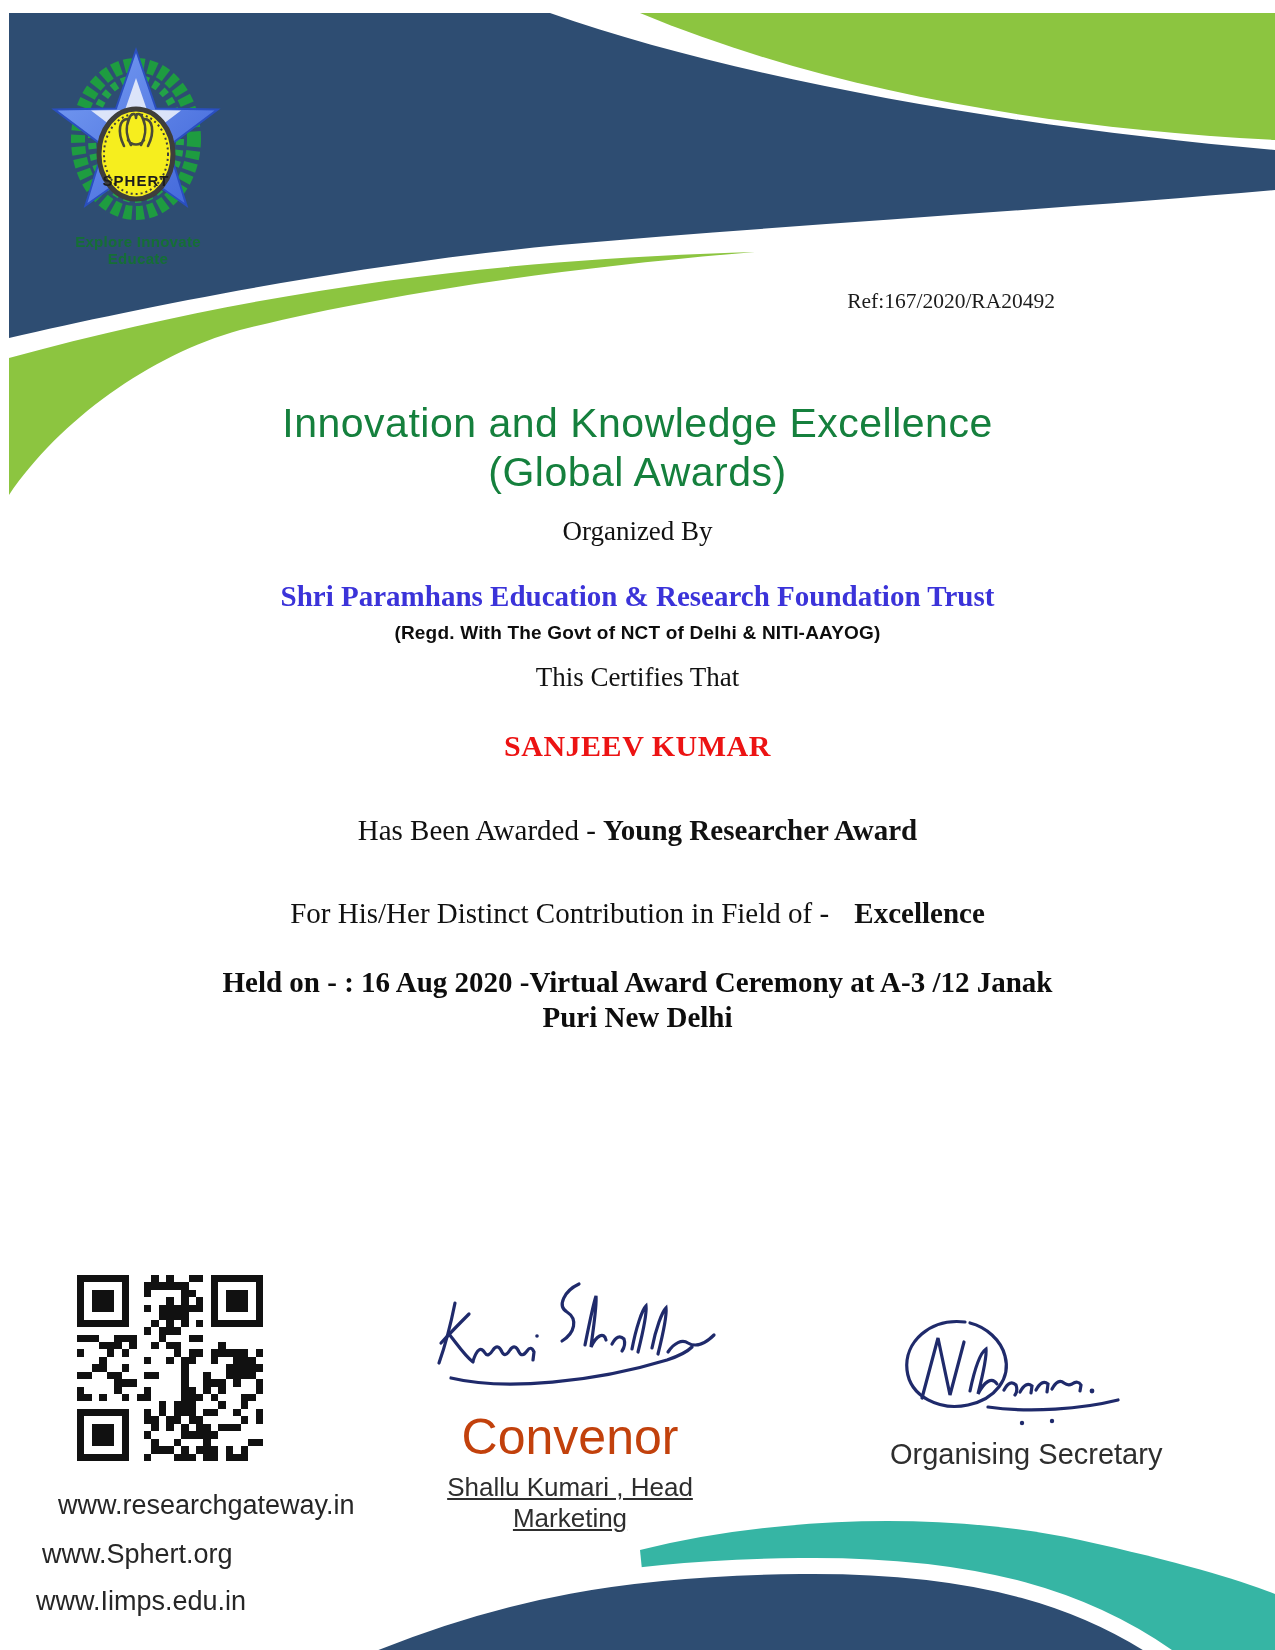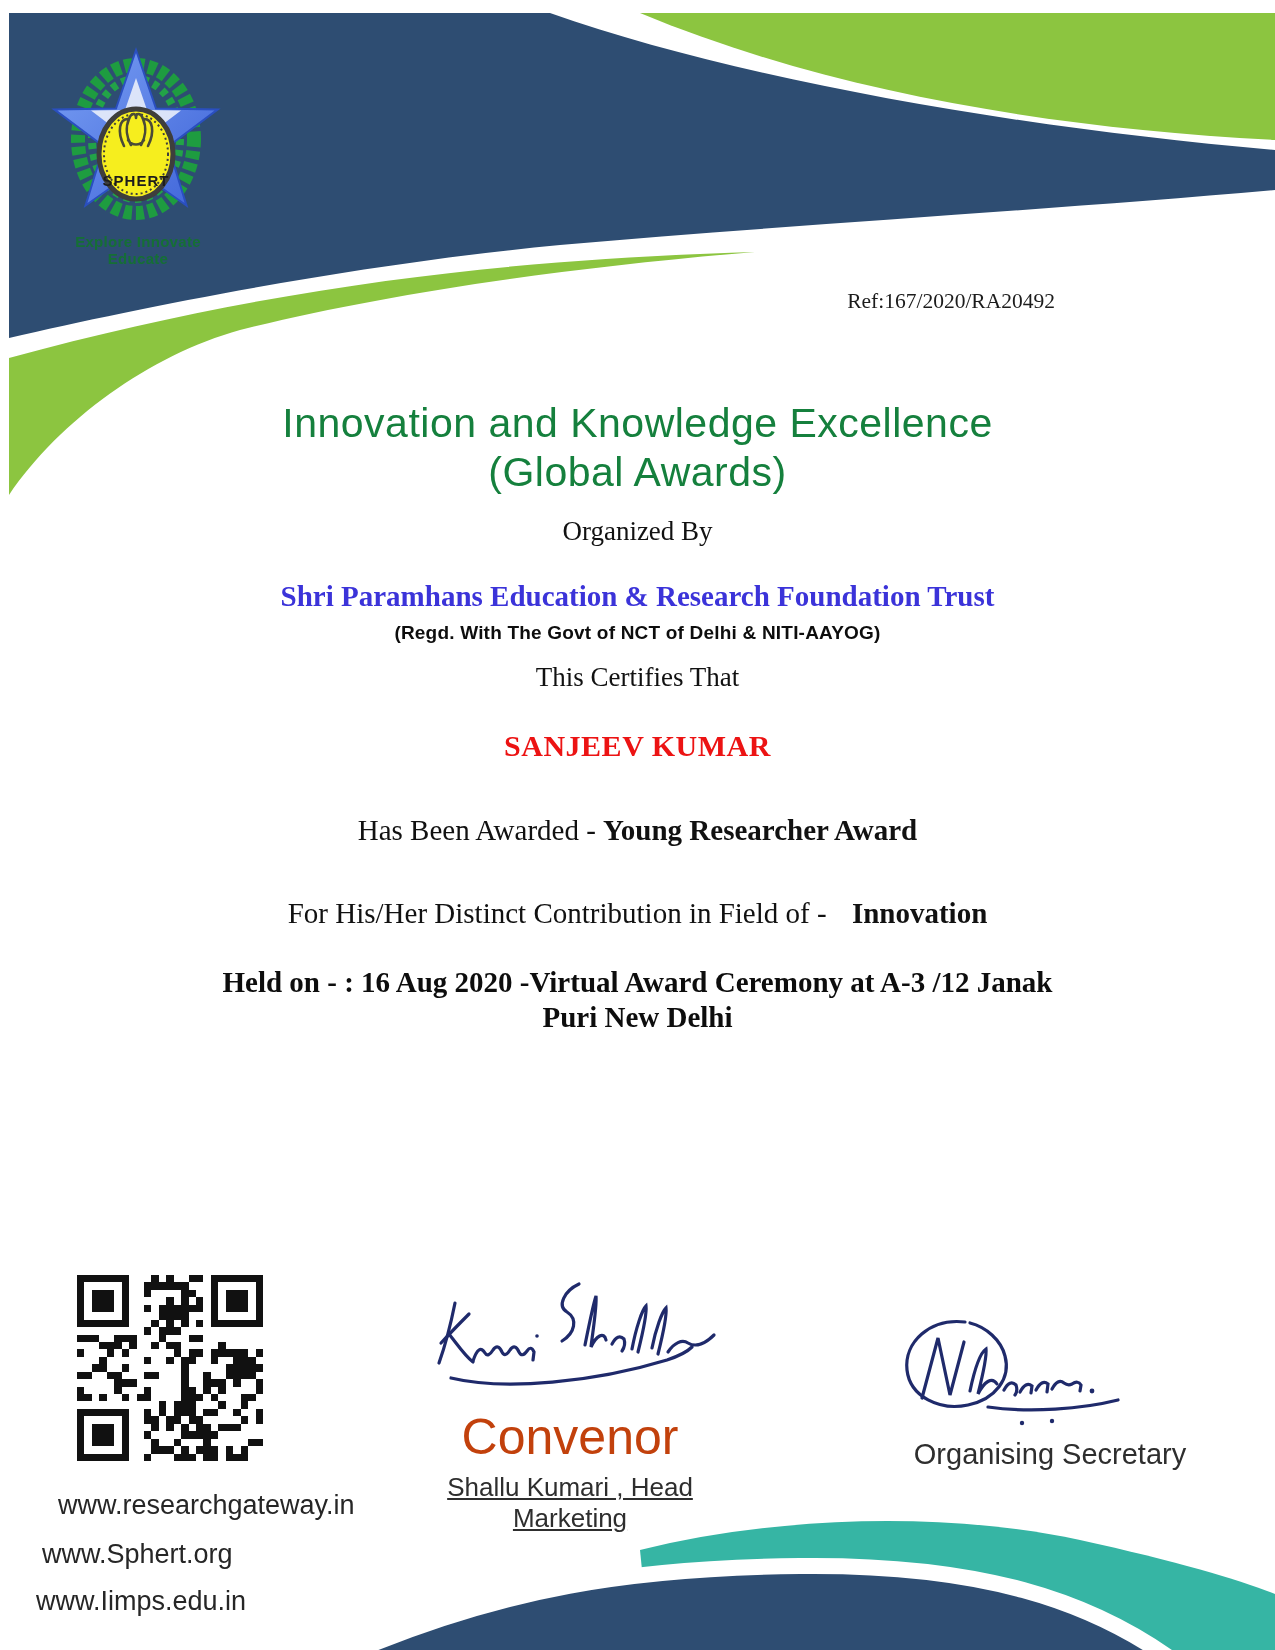--- a/index.html
+++ b/index.html
@@ -70,21 +70,21 @@
   <div class="abs ctr serif certifies" style="top:662px;">This Certifies That</div>
   <div class="abs ctr serif recipient" style="top:729px;">SANJEEV KUMAR</div>
 
   <div class="abs ctr serif bodyline" style="top:814px;">
     <span>Has Been Awarded -</span>
     <b>Young Researcher Award</b>
   </div>
 
   <div class="abs ctr serif bodyline" style="top:897px;">
     <span>For His/Her Distinct Contribution in Field of -</span><span class="gap"></span>
-    <b>Innovation</b>
+    <b>Excellence</b>
   </div>
 
   <div class="abs ctr serif event" style="top:965px;">
     <div>Held on - : 16 Aug 2020 -Virtual Award Ceremony at A-3 /12 Janak</div>
     <div>Puri New Delhi</div>
   </div>
 
   <svg class="abs" id="qr" style="left:77px;top:1275px" width="186" height="186" viewBox="0 0 186 186" shape-rendering="crispEdges">
       <rect width="186" height="186" fill="#fff"></rect>
       <rect x="0.00" y="0.00" width="7.44" height="7.44" fill="#111"></rect>
@@ -396,21 +396,21 @@
     <path d="M 100,99 C 104,80 110,61 116,57 C 117,65 112,86 108,102 C 114,90 122,84 127,92"></path>
     <path d="M 134,98 Q 140,87 146,93 Q 148,99 145,103"></path>
     <path d="M 150,100 Q 156,89 162,94 L 161,101"></path>
     <path d="M 166,98 Q 172,87 178,92 L 177,100"></path>
     <path d="M 182,97 Q 188,86 194,91 Q 198,94 202,92 Q 208,88 211,93 L 210,99"></path>
     <circle cx="222" cy="99" r="2.4" fill="#1F2A6B" stroke="none"></circle>
     <path d="M 118,115 C 160,121 212,117 248,108"></path>
     <circle cx="152" cy="131" r="2.2" fill="#1F2A6B" stroke="none"></circle>
     <circle cx="182" cy="129" r="2.2" fill="#1F2A6B" stroke="none"></circle>
   </svg>
-  <div class="abs secretary" style="left:890px;top:1438px;width:320px;text-align:center;">Organising Secretary</div>
+  <div class="abs secretary" style="left:890px;top:1438px;width:320px;text-align:left;">Organising Secretary</div>
 
   <div class="abs url" style="left:34px;top:1490px;margin-left:24px;">www.researchgateway.in</div>
   <div class="abs url" style="left:42px;top:1539px;">www.Sphert.org</div>
   <div class="abs url" style="left:36px;top:1586px;">www.Iimps.edu.in</div>
 
   <svg class="abs" style="left:0;top:1500px" width="1275" height="150" viewBox="0 0 1275 150">
     <path d="M 640,50 C 780,15 950,12 1080,40 C 1180,62 1240,80 1275,94 L 1275,150 L 650,150 Z" fill="#36B5A4"></path>
     <path d="M 330,162 C 500,85 640,68 800,66 C 980,64 1090,100 1175,162 Z" fill="#2E4D72" stroke="#ffffff" stroke-width="16"></path>
   </svg>
 

